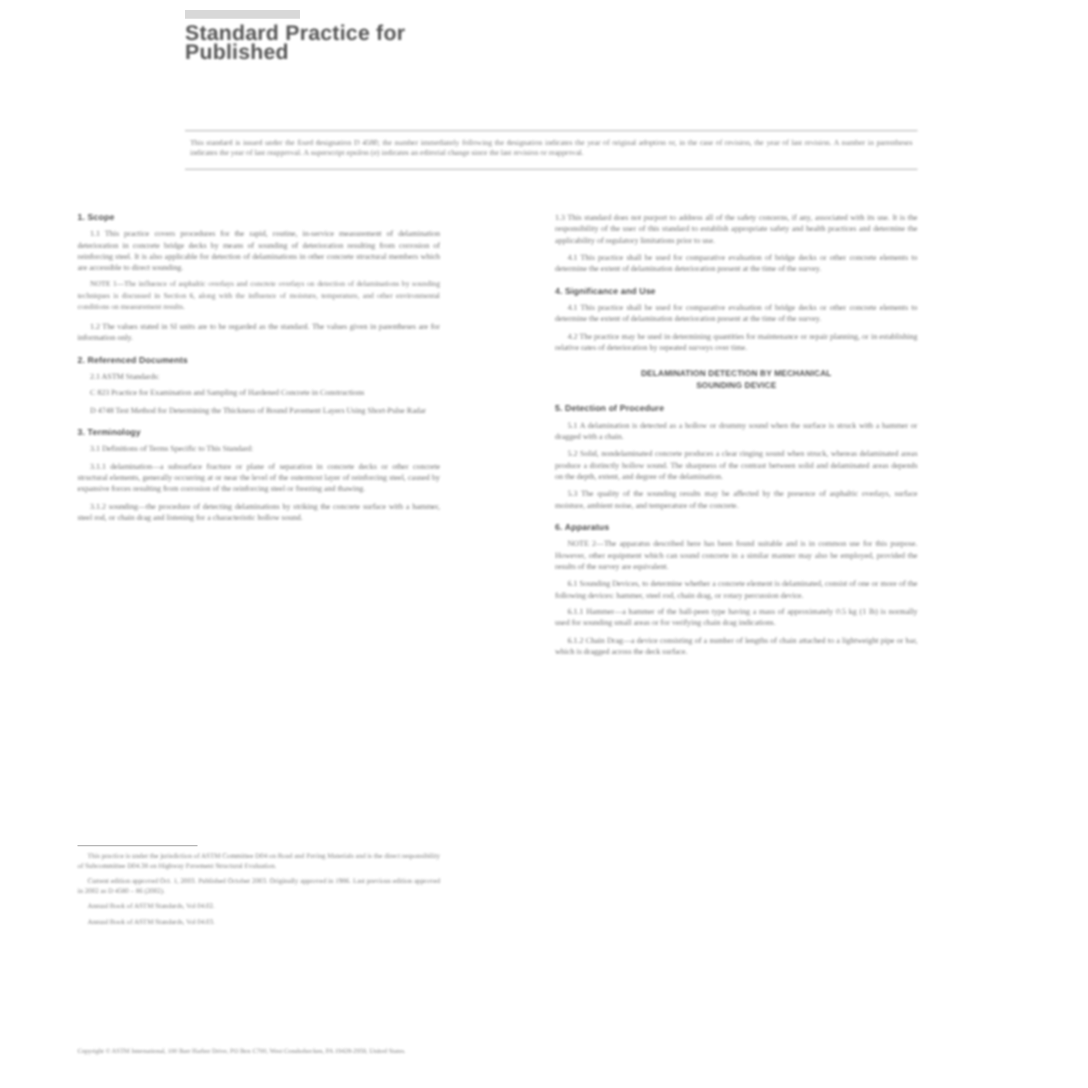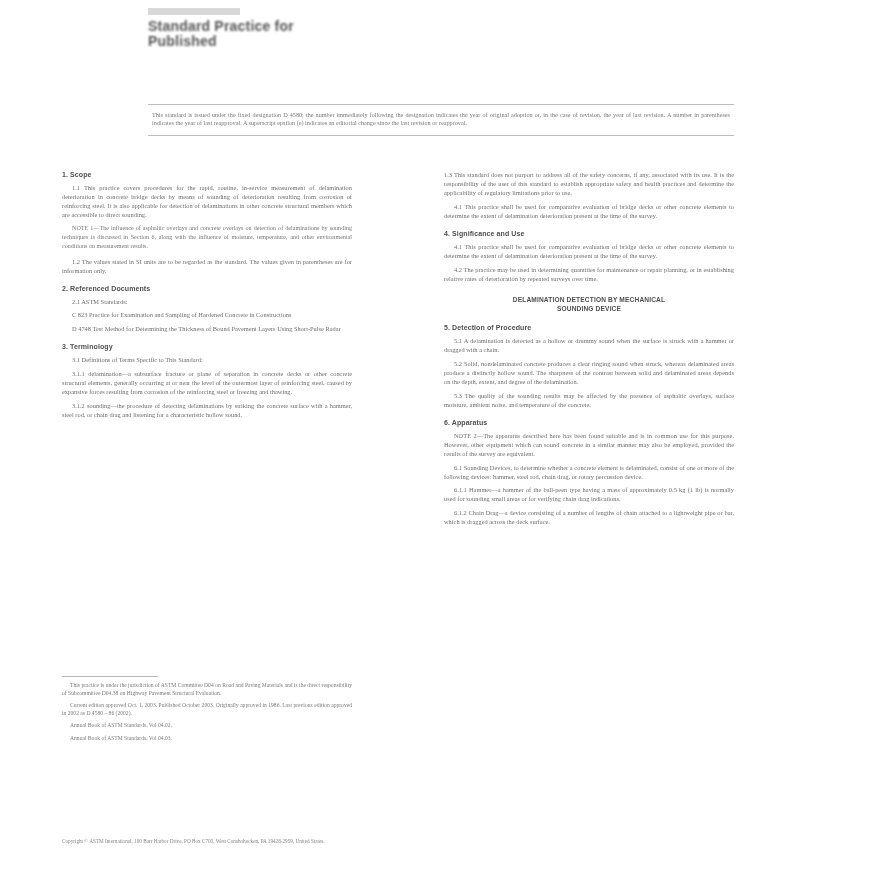--- a/index.html
+++ b/index.html
@@ -32,21 +32,21 @@
     height: 7px;
     background: #b8b8b8;
     width: 92px;
     margin-bottom: 4px;
     opacity: .55;
   }
   .title-block {
     font-family: "Liberation Sans", sans-serif;
     font-weight: bold;
     color: #555555;
-    font-size: 14px;
+    font-size: 17px;
     line-height: 15px;
     letter-spacing: .2px;
     filter: blur(0.9px);
   }
   .title-block div { white-space: nowrap; }
 
   .scope-note {
     position: absolute;
     left: 148px;
     top: 104px;

